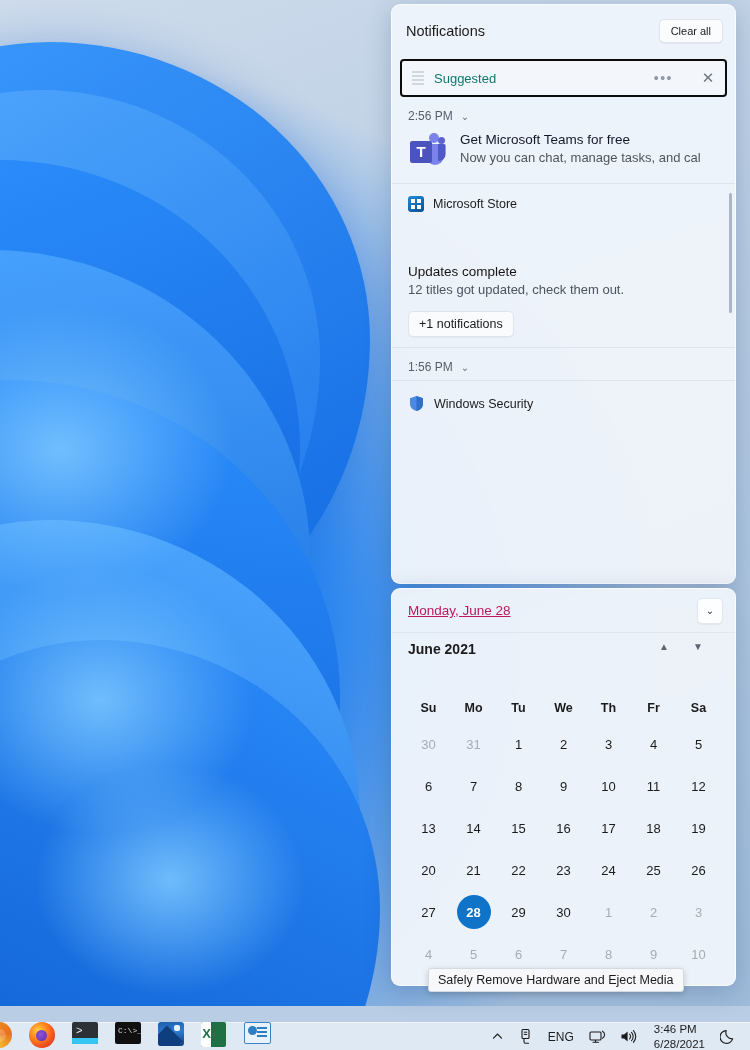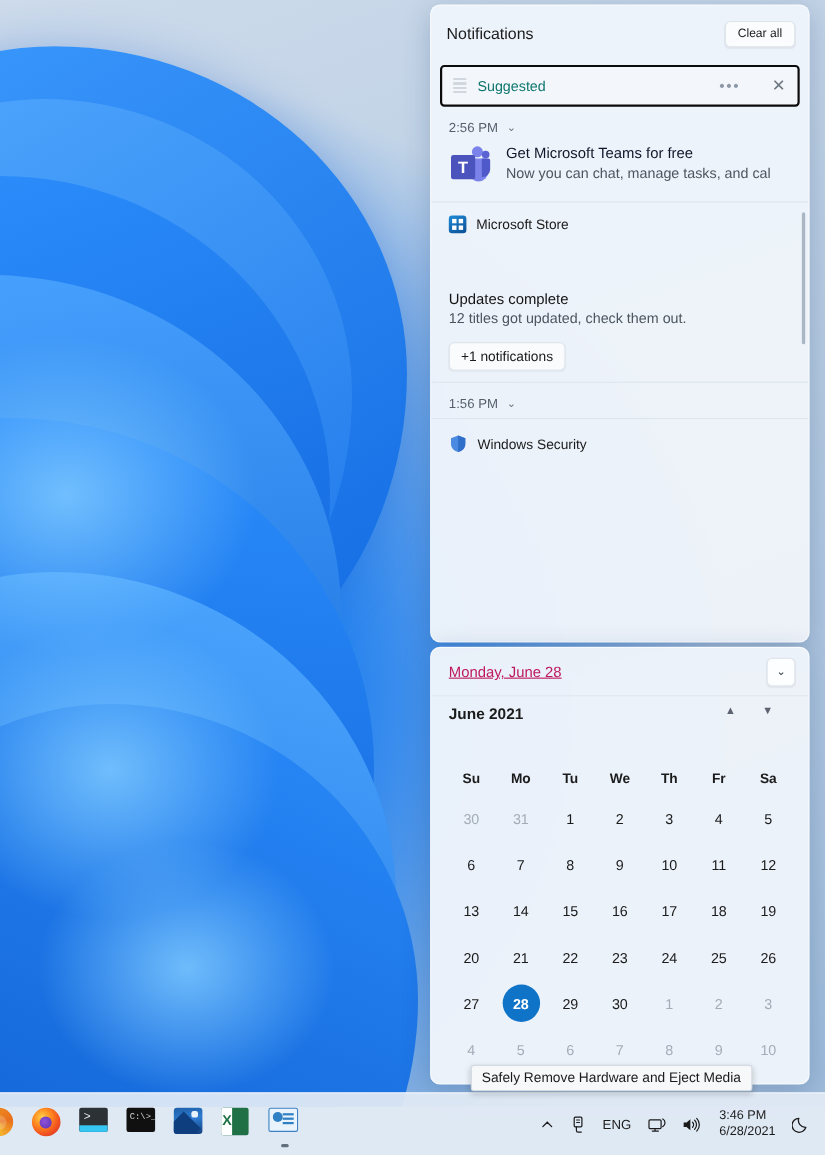--- a/index.html
+++ b/index.html
@@ -187,21 +187,21 @@
     position:absolute; left:428px; top:968px;
     background:#f6f8fa; border:1px solid #d3dae2;
     border-radius:3px; padding:4px 9px;
     font-size:12.5px; color:#1b1b1b;
     box-shadow:0 2px 6px rgba(0,0,0,.18);
     white-space:nowrap; z-index:30;
   }
 
   
   #taskbar {
-    position:absolute; left:0; bottom:0; width:750px; height:57px;
+    position:absolute; left:0; bottom:0; width:750px; height:28px;
     background:rgba(226,235,245,0.93);
     border-top:1px solid rgba(255,255,255,.55);
     display:flex; align-items:center; justify-content:space-between;
   }
   .tb-left { display:flex; align-items:center; gap:13px; padding-left:2px; }
   .tb-item { width:30px; height:30px; position:relative; cursor:pointer; }
   .tb-indicator {
     position:absolute; left:50%; transform:translateX(-50%);
     bottom:-6px; width:7px; height:3px; border-radius:2px; background:#62707e;
   }

